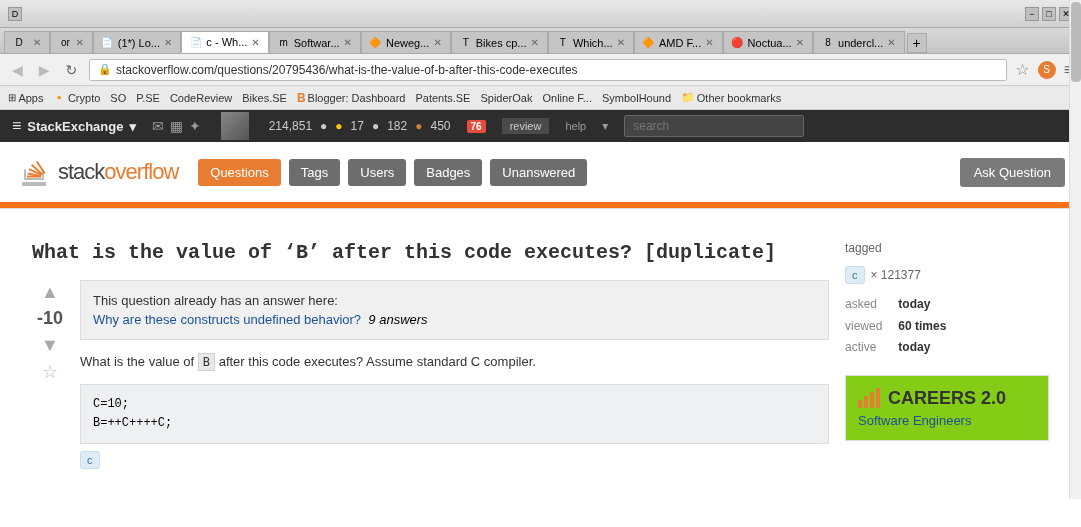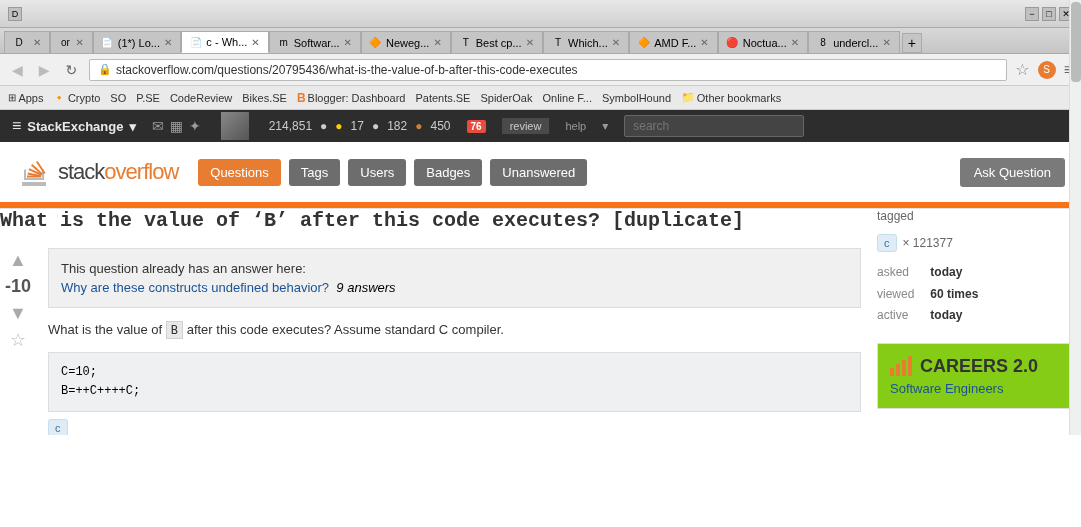--- a/index.html
+++ b/index.html
@@ -203,21 +203,21 @@
       font-size: 13px;
       border-radius: 3px;
       cursor: pointer;
       border: none;
     }
 
     
     .so-content {
       display: flex;
       gap: 0;
-      padding: 0;
+      padding: 32px;
     }
     .so-main {
       flex: 1;
     }
     .so-sidebar {
       width: 220px;
       padding-left: 16px;
     }
     .question-title {
       font-size: 20px;
@@ -424,21 +424,21 @@
       <span>Softwar...</span>
       <span class="tab-close">✕</span>
     </div>
     <div class="tab">
       <span class="tab-favicon">🔶</span>
       <span>Neweg...</span>
       <span class="tab-close">✕</span>
     </div>
     <div class="tab">
       <span class="tab-favicon">T</span>
-      <span>Best cp...</span>
+      <span>Bikes cp...</span>
       <span class="tab-close">✕</span>
     </div>
     <div class="tab">
       <span class="tab-favicon">T</span>
       <span>Which...</span>
       <span class="tab-close">✕</span>
     </div>
     <div class="tab">
       <span class="tab-favicon">🔶</span>
       <span>AMD F...</span>

